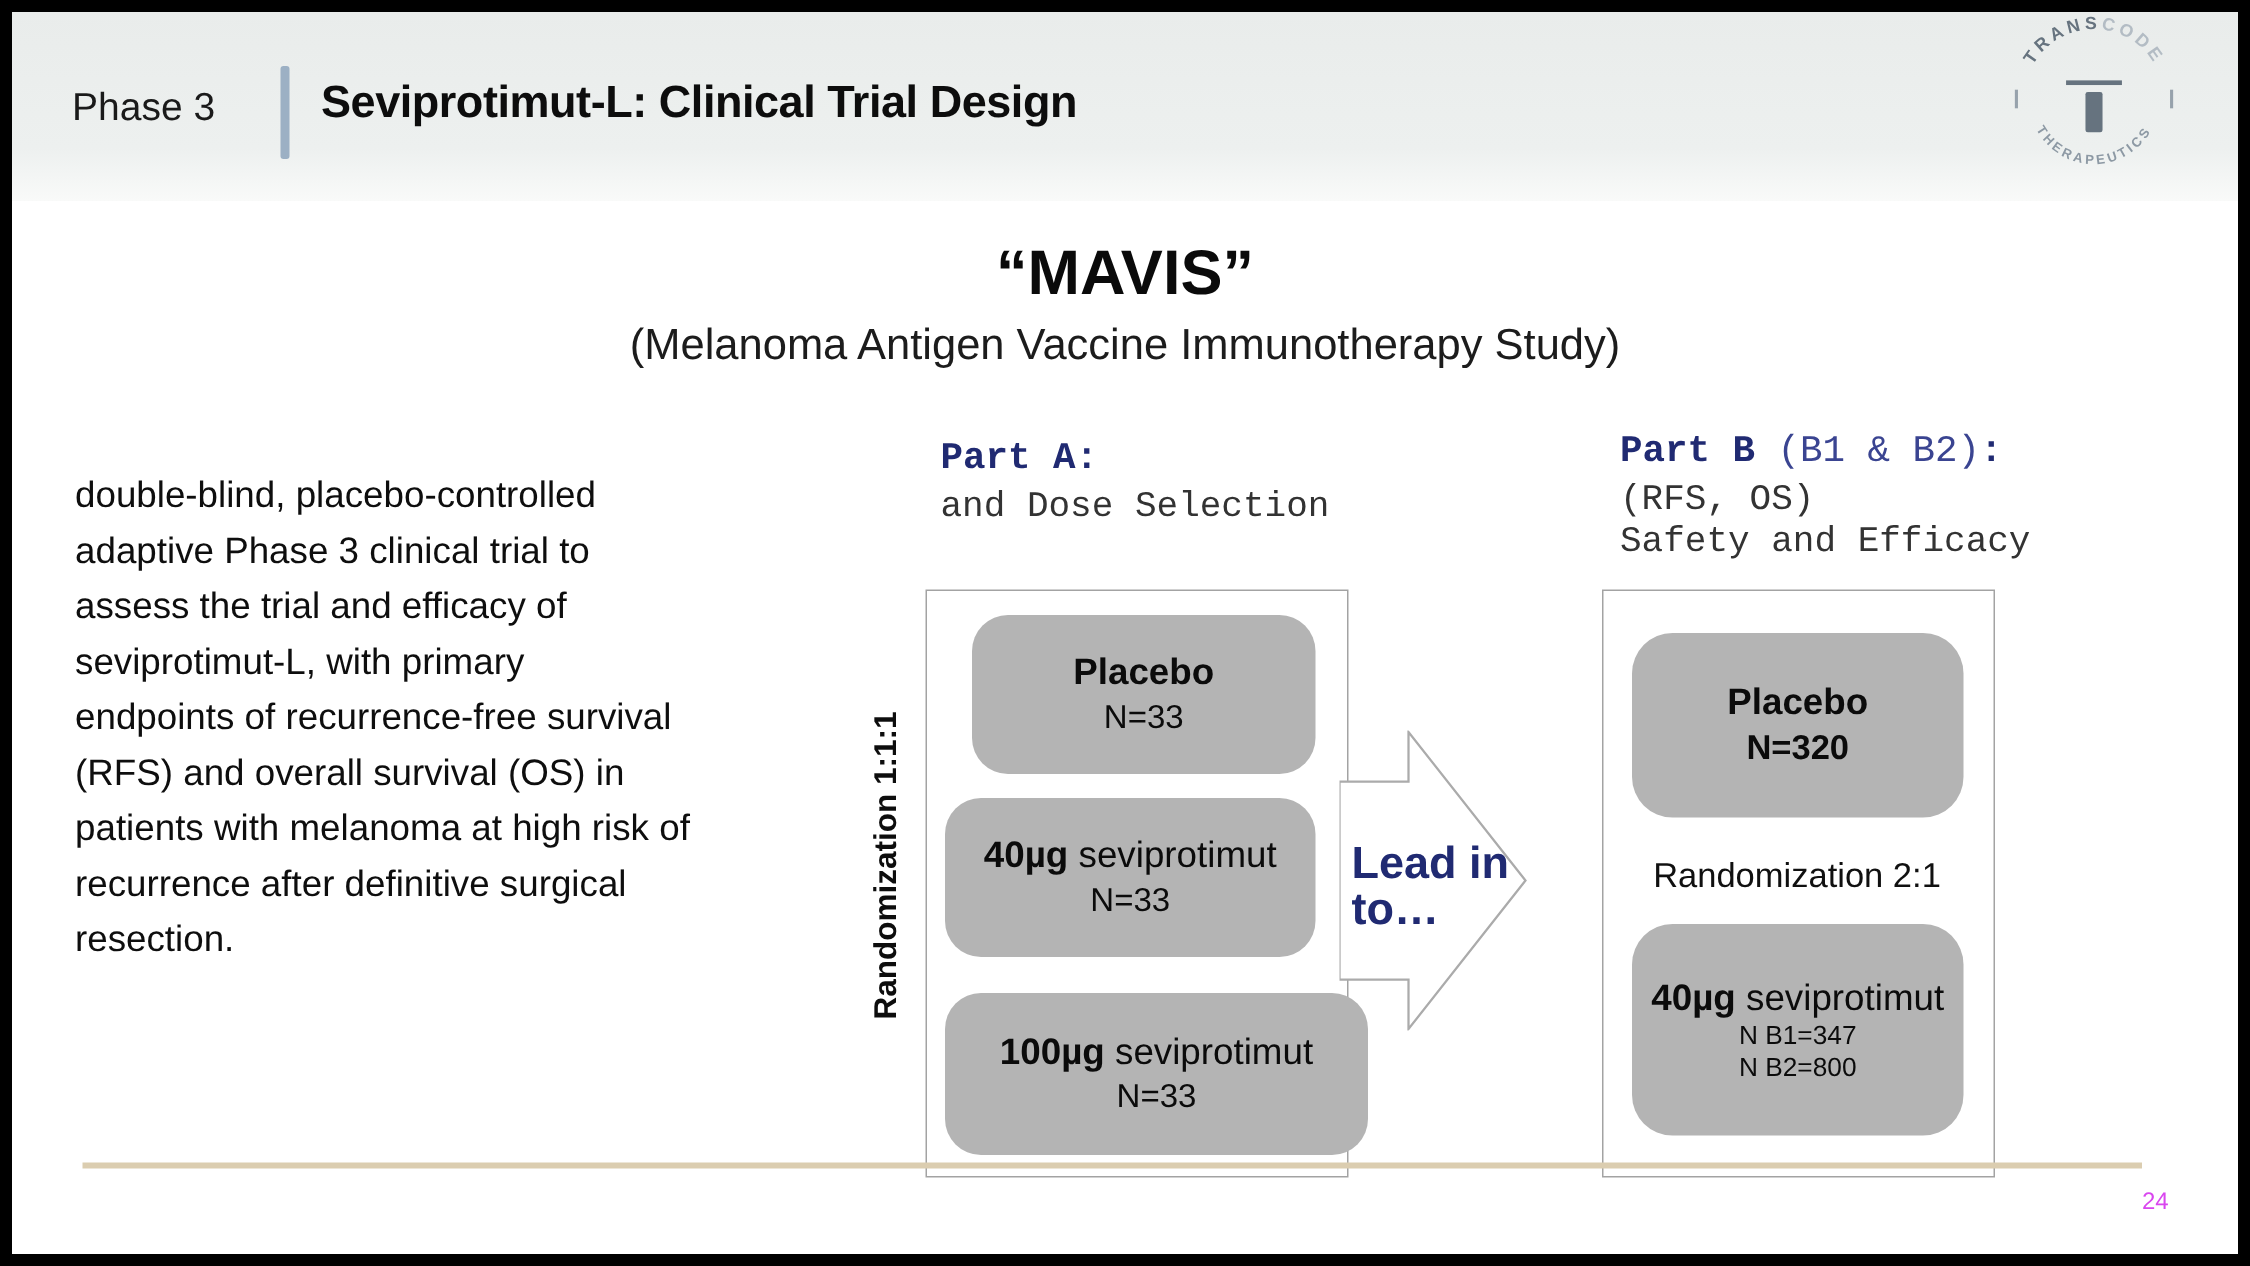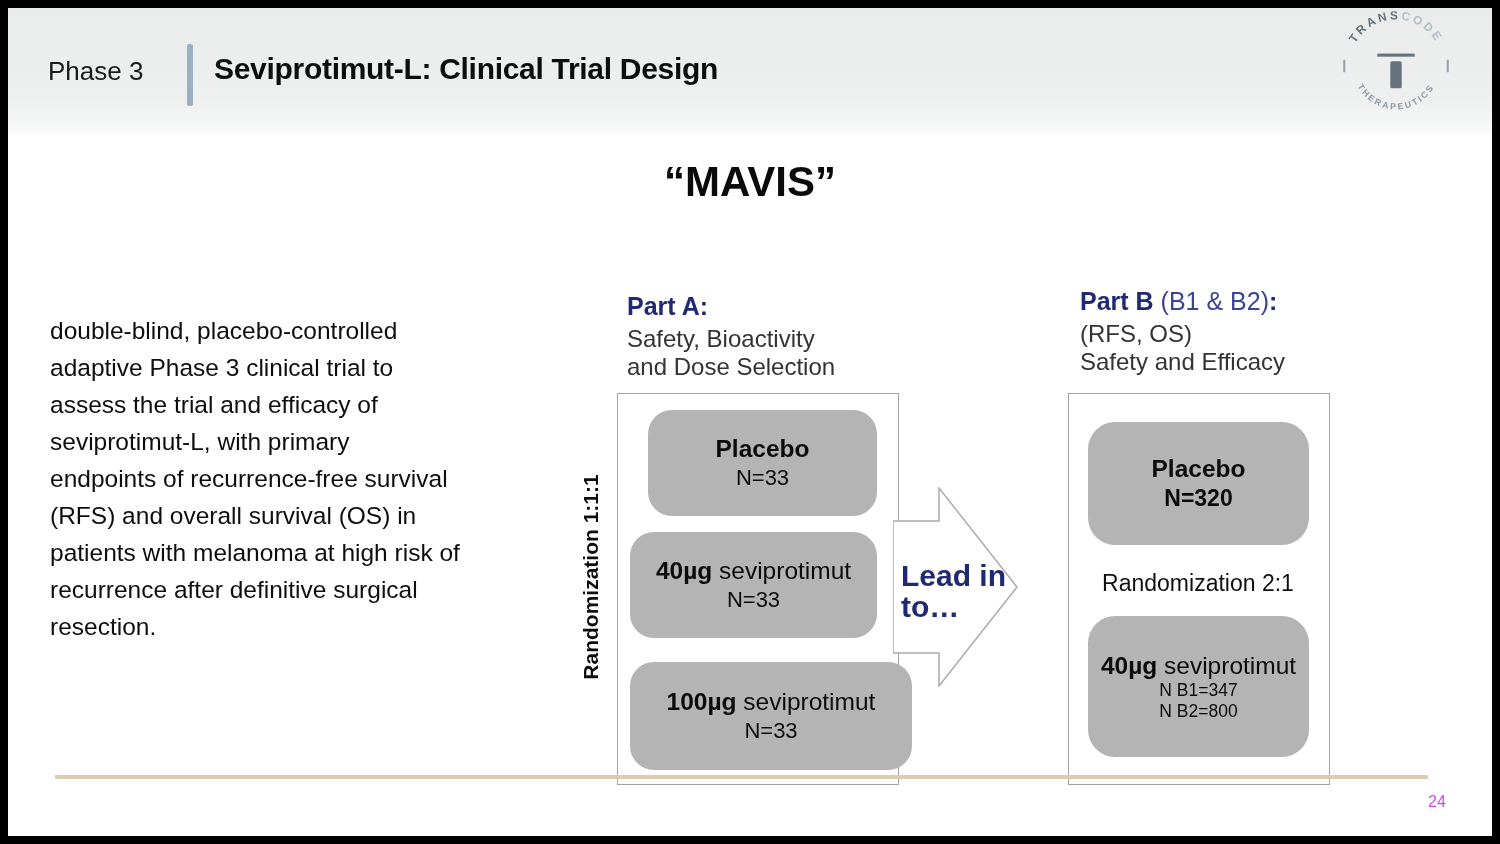--- a/index.html
+++ b/index.html
@@ -22,21 +22,21 @@
   .logo .arc-dark { fill:#66737f; font-size:11.5px; letter-spacing:2.6px; font-weight:700; }
   .logo .arc-light { fill:#b3bcc4; font-size:11.5px; letter-spacing:2.6px; font-weight:700; }
   .logo .arc-bottom { fill:#8d99a4; font-size:8.5px; letter-spacing:2.1px; font-weight:700; }
 
   .mavis-title { position:absolute; left:300px; top:158px; width:900px; text-align:center; font-size:42px; font-weight:700; color:#0a0a0a; }
   .mavis-subtitle { position:absolute; left:300px; top:214px; width:900px; text-align:center; font-size:29px; color:#1c1c1c; }
 
   .description { position:absolute; left:50px; top:312px; width:500px; font-size:24.5px; line-height:37px; color:#0e0e0e; }
   .description .b { font-weight:700; }
 
-  .part-head { position:absolute; font-size:24px; line-height:28px; color:#333; }
+  .part-head { position:absolute; font-size:24px; line-height:28px; color:#333;font-family:Liberation Mono, monospace; }
   .part-a-head { left:627px; top:292px; }
   .part-b-head { left:1080px; top:287px; }
   .part-head .heading { font-size:25px; font-weight:700; color:#202a72; margin-bottom:5px; }
   .part-head .heading .light { font-weight:400; color:#3a4491; }
 
   .rot-label {
     position:absolute; left:472px; top:564px; width:240px; height:26px;
     transform:rotate(-90deg); text-align:center;
     font-size:21px; font-weight:700; color:#0d0d0d;
   }
@@ -92,36 +92,36 @@
     <text>
       <textPath href="#arcBot" startOffset="50%" text-anchor="middle"><tspan class="arc-bottom">THERAPEUTICS</tspan></textPath>
     </text>
     <line x1="8" y1="52" x2="8" y2="64" stroke="#97a2ac" stroke-width="2"></line>
     <line x1="108" y1="52" x2="108" y2="64" stroke="#97a2ac" stroke-width="2"></line>
     <rect x="40" y="46" width="36" height="3" fill="#66737f"></rect>
     <rect x="52.5" y="53.5" width="11" height="26" rx="1.5" fill="#66737f"></rect>
   </svg>
 
   <div class="mavis-title">“MAVIS”</div>
+  <div class="mavis-subtitle">(Melanoma Antigen Vaccine Immunotherapy Study)</div>
 
   <div class="description">
     <div>double-blind, placebo-controlled</div>
     <div>adaptive Phase 3 clinical trial to</div>
     <div>assess the trial and efficacy of</div>
     <div>seviprotimut-L,  with primary</div>
     <div>endpoints of recurrence-free survival</div>
     <div>(RFS) and overall survival (OS) in</div>
     <div>patients with melanoma at high risk of</div>
     <div>recurrence after definitive surgical</div>
     <div>resection.</div>
   </div>
 
   <div class="part-head part-a-head">
     <div class="heading">Part A:</div>
-    <div>Safety, Bioactivity</div>
     <div>and Dose Selection</div>
   </div>
 
   <div class="rot-label">Randomization 1:1:1</div>
 
   <div class="container-box part-a-box"></div>
 
   <div class="arm arm-a0">
     <div class="line1"><span class="b">Placebo</span><span></span></div>
     <div class="line2">N=33</div>

